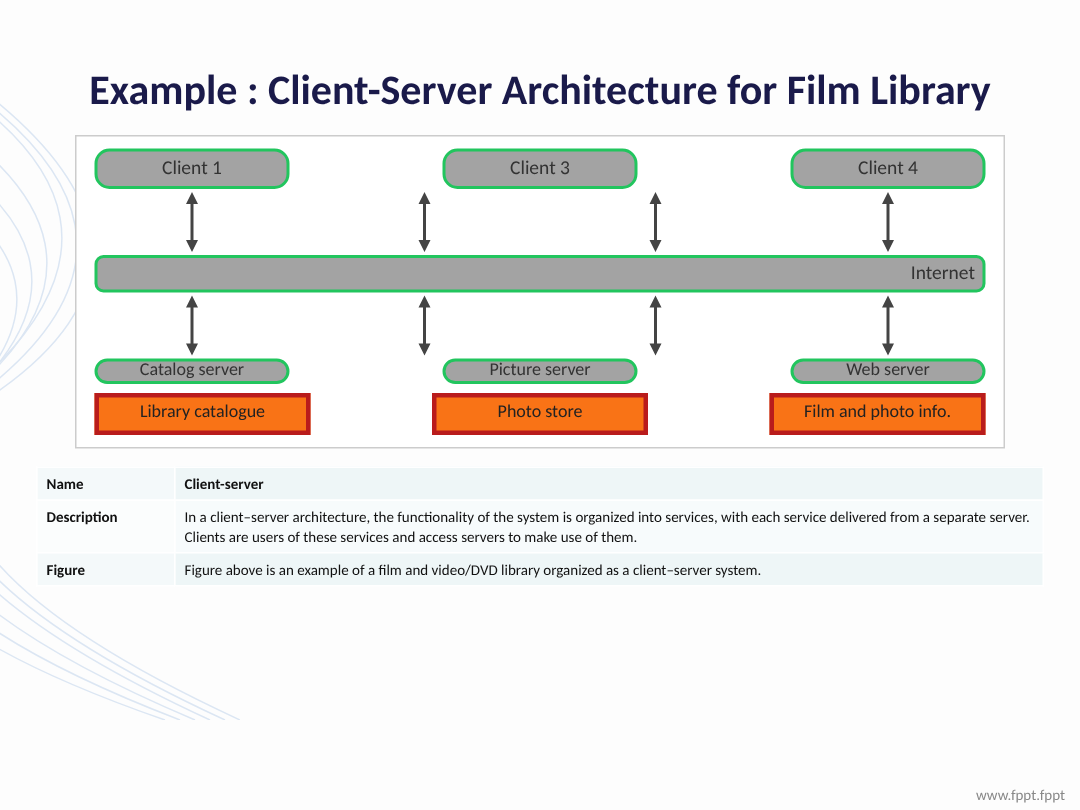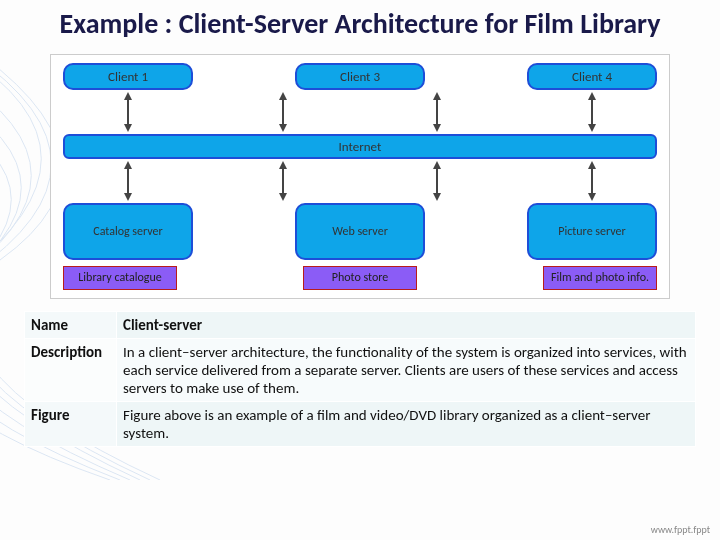--- a/index.html
+++ b/index.html
@@ -22,58 +22,59 @@
     z-index: 0;
   }
   .content { position: relative; z-index: 1; padding: 8px 24px 0 24px; }
   h1 {
     font-size: 28px;
     font-weight: 700;
     color: #1a1a4a;
     text-align: center;
     line-height: 1.15;
     margin-bottom: 14px;
+    margin-top: 36px;
   }
   .diagram {
     width: 620px;
     margin: 0 auto 10px auto;
     background: #fff;
     border: 1px solid #ccc;
     padding: 8px 12px;
   }
   .row { display: flex; justify-content: space-between; align-items: center; }
   .box {
-    border: 2px solid #1d4ed8;
+    border: 2px solid #22c55e;
     border-radius: 10px;
     text-align: center;
     color: #333;
-    background: #0ea5e9;
+    background: #a3a3a3;
     font-size: 13px;
     padding: 4px 0;
   }
   .client { width: 130px; }
-  .internet { width: 100%; border-radius: 6px; font-size: 13px; padding: 3px 16px; }
-  .server { width: 130px; line-height: 1.1; padding: 20px 0; font-size: 12px; }
+  .internet { width: 100%; border-radius: 6px; font-size: 13px; padding: 3px 5px; text-align: right; }
+  .server { width: 130px; line-height: 1.1; padding: 0 0; font-size: 12px; }
   .label-box {
-    border: 1px solid #b91c1c;
-    width: 114px;
+    border: 3px solid #b91c1c;
+    width: 144px;
     text-align: center;
     font-size: 12px;
     line-height: 1.1;
     padding: 4px 0;
     color: #222;
-    background: #8b5cf6;
+    background: #f97316;
   }
   .arrows { display: flex; justify-content: space-between; padding: 0 50px; }
   .arrow-col { width: 30px; display: flex; justify-content: center; }
   .table {
     width: 672px;
     margin: 12px auto;
     border-collapse: collapse;
-    font-size: 15px;
+    font-size: 10px;
     color: #111;
   }
   .table td {
     border: 1px solid #fff;
     padding: 4px 6px;
     vertical-align: top;
   }
   .table td:first-child {
     width: 92px;
     font-weight: 700;
@@ -161,22 +162,22 @@
         </div>
       <div class="arrow-col">
           <svg class="dvarrow" width="14" height="44">
             <path d="M7 2 L3 10 L6 10 L6 34 L3 34 L7 42 L11 34 L8 34 L8 10 L11 10 Z" fill="#444"></path>
           </svg>
         </div>
     </div>
 
     <div class="row">
       <div class="box server">Catalog server</div>
+      <div class="box server">Picture server</div>
       <div class="box server">Web server</div>
-      <div class="box server">Picture server</div>
     </div>
 
     <div style="height:6px"></div>
 
     <div class="row">
       <div class="label-box">Library catalogue</div>
       <div class="label-box">Photo store</div>
       <div class="label-box">Film and photo info.</div>
     </div>
 

